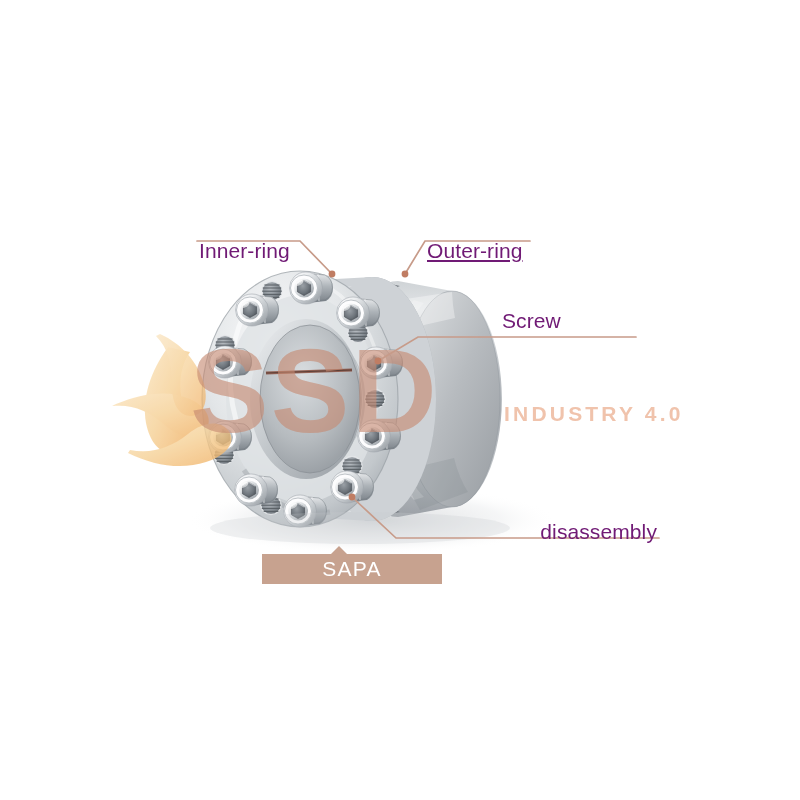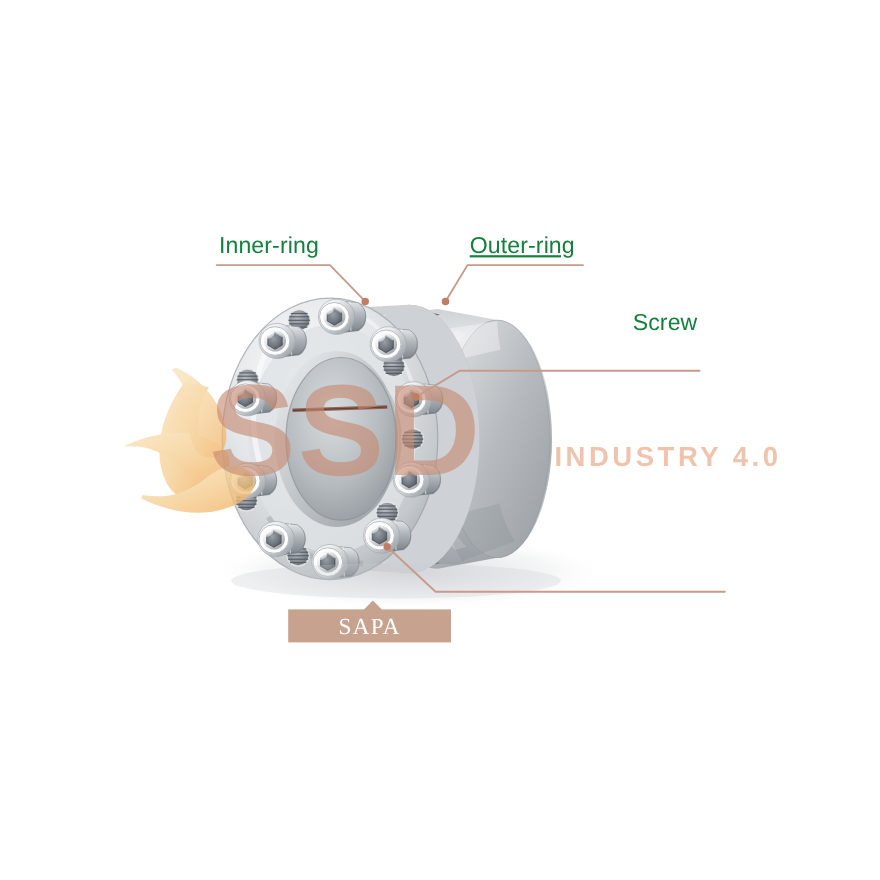--- a/index.html
+++ b/index.html
@@ -18,50 +18,51 @@
   .layer {
     position: absolute;
     top: 0;
     left: 0;
     width: 800px;
     height: 800px;
   }
   
   .callout {
     position: absolute;
-    color: #15803d;
+    color: #701a75;
     font-family: "Liberation Sans", sans-serif;
     font-size: 21px;
     line-height: 25px;
     letter-spacing: 0.1px;
     white-space: nowrap;
     font-weight: 400;
+    margin-top: 27px;
   }
   .callout.two-line { line-height: 26px; }
 
   #label-inner-ring { left: 199px; top: 211px; }
   #label-outer-ring { left: 427px; top: 211px; text-decoration: underline; }
-  #label-screw      { left: 502px; top: 281px; width: 132px; text-align: right; }
+  #label-screw      { left: 502px; top: 281px; width: 132px; text-align: left; }
   #label-tapped     { left: 497px; top: 492px; width: 160px; text-align: right; }
 
   
   #sapa-chip {
     position: absolute;
     left: 262px;
     top: 554px;
-    width: 148px;
+    width: 180px;
     height: 30px;
     background: #c7a28f;
     color: #ffffff;
     font-size: 21px;
     letter-spacing: 1.2px;
     display: flex;
     align-items: center;
     justify-content: center;
-    font-family: Liberation Serif, serif;
+    font-family: Liberation Sans, sans-serif;
   }
   #sapa-notch {
     position: absolute;
     left: 330px;
     top: 546px;
     width: 0;
     height: 0;
     border-left: 9px solid transparent;
     border-right: 9px solid transparent;
     border-bottom: 9px solid #c7a28f;
@@ -76,21 +77,21 @@
     font-weight: 400;
     letter-spacing: 6.0px;
     color: #f2cdba;
     font-family: "Liberation Sans", sans-serif;
     white-space: nowrap;
   }
   #wm-industry {
     position: absolute;
     left: 504px;
     top: 402px;
-    font-size: 25px;
+    font-size: 21px;
     font-weight: 700;
     letter-spacing: 3.2px;
     color: #f0c3ac;
     font-family: "Liberation Sans", sans-serif;
     white-space: nowrap;
   }
 </style>
 </head>
 <body>
 
@@ -316,20 +317,21 @@
 
   <div class="callout" id="label-inner-ring">Inner-ring</div>
 
   <div class="callout" id="label-outer-ring">Outer-ring</div>
 
   <div class="callout two-line" id="label-screw">
     <div>Screw</div>
   </div>
 
   <div class="callout two-line" id="label-tapped">
+    <div>disassembly</div>
   </div>
 
   <div id="sapa-notch"></div>
   <div id="sapa-chip">SAPA</div>
 
   <div id="wm-industry">INDUSTRY 4.0</div>
 
 </div>
 
 </body></html>

